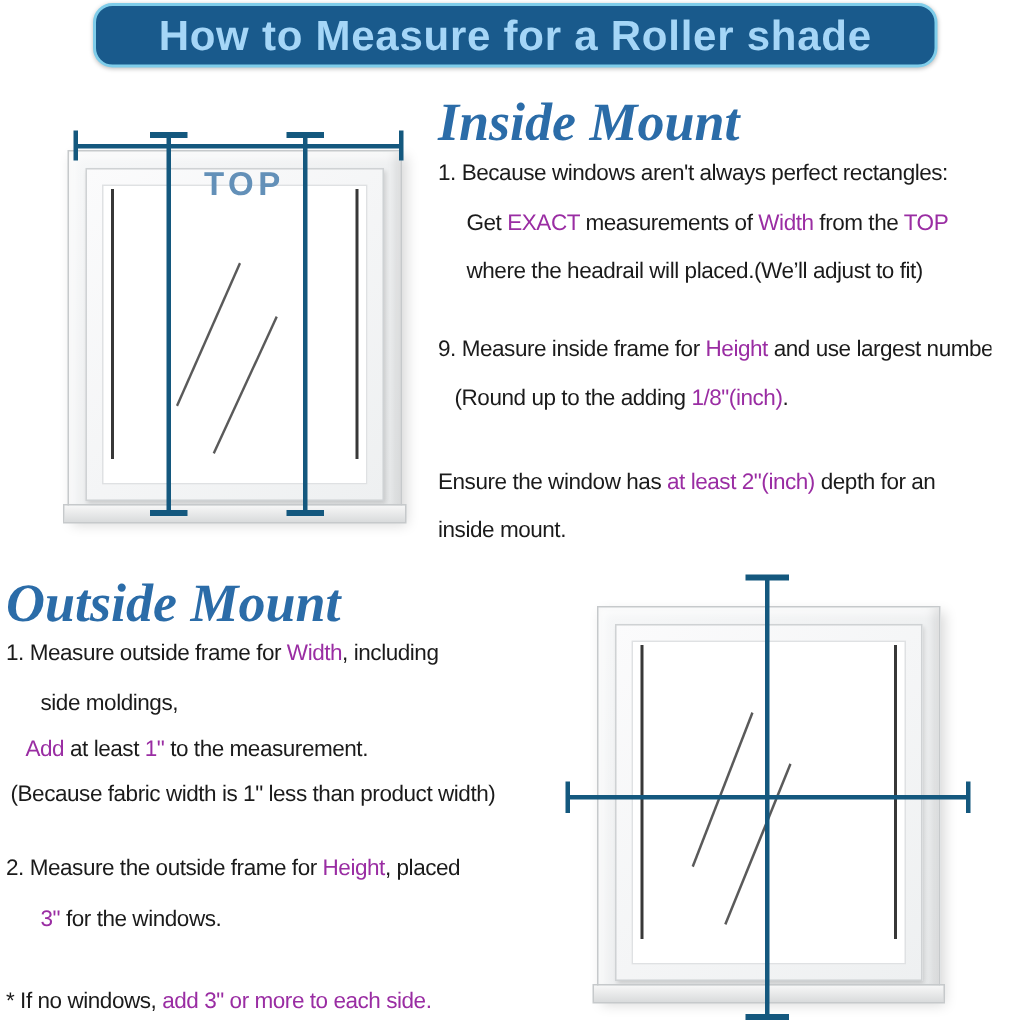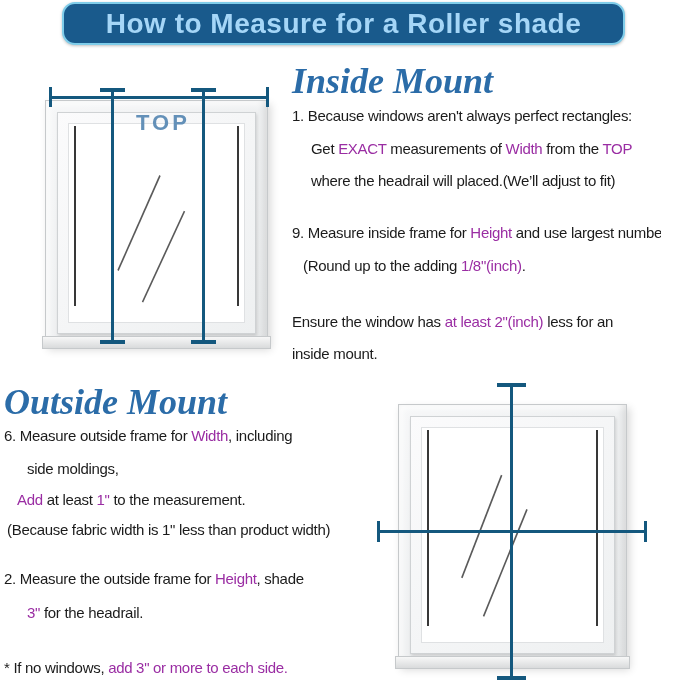--- a/index.html
+++ b/index.html
@@ -94,46 +94,46 @@
   </div>
 
   <div class="line" style="left:292px;top:224px">
     <span>9. Measure inside frame for </span><span class="hl">Height</span><span> and use largest number</span>
   </div>
   <div class="line" style="left:303px;top:257px">
     <span>(Round up to the adding </span><span class="hl">1/8"(inch)</span><span>.</span>
   </div>
 
   <div class="line" style="left:292px;top:313px">
-    <span>Ensure the window has </span><span class="hl">at least 2"(inch)</span><span> less for an</span>
+    <span>Ensure the window has </span><span class="hl">at least 2"(inch)</span><span> depth for an</span>
   </div>
   <div class="line" style="left:292px;top:345px">
     <span>inside mount.</span>
   </div>
 
   <div class="mount-heading" style="left:4px;top:381px">Outside Mount</div>
 
   <div class="line" style="left:4px;top:427px">
-    <span>6. Measure outside frame for </span><span class="hl">Width</span><span>, including</span>
+    <span>1. Measure outside frame for </span><span class="hl">Width</span><span>, including</span>
   </div>
   <div class="line" style="left:27px;top:460px">
     <span>side moldings,</span>
   </div>
   <div class="line" style="left:17px;top:491px">
     <span class="hl">Add</span><span> at least </span><span class="hl">1"</span><span> to the measurement.</span>
   </div>
   <div class="line" style="left:7px;top:521px">
     <span>(Because fabric width is 1" less than product width)</span>
   </div>
 
   <div class="line" style="left:4px;top:570px">
-    <span>2. Measure the outside frame for </span><span class="hl">Height</span><span>, shade</span>
+    <span>2. Measure the outside frame for </span><span class="hl">Height</span><span>, placed</span>
   </div>
   <div class="line" style="left:27px;top:604px">
-    <span class="hl">3"</span><span>  for the headrail.</span>
+    <span class="hl">3"</span><span>  for the windows.</span>
   </div>
 
   <div class="line" style="left:4px;top:659px">
     <span>* If no windows, </span><span class="hl">add 3" or more to each side.</span>
   </div>
 
   <div class="window" style="left:398px;top:404px;width:229px;height:262px">
     <div class="win-outer"></div>
     <div class="win-mid"></div>
     <div class="win-glass">

